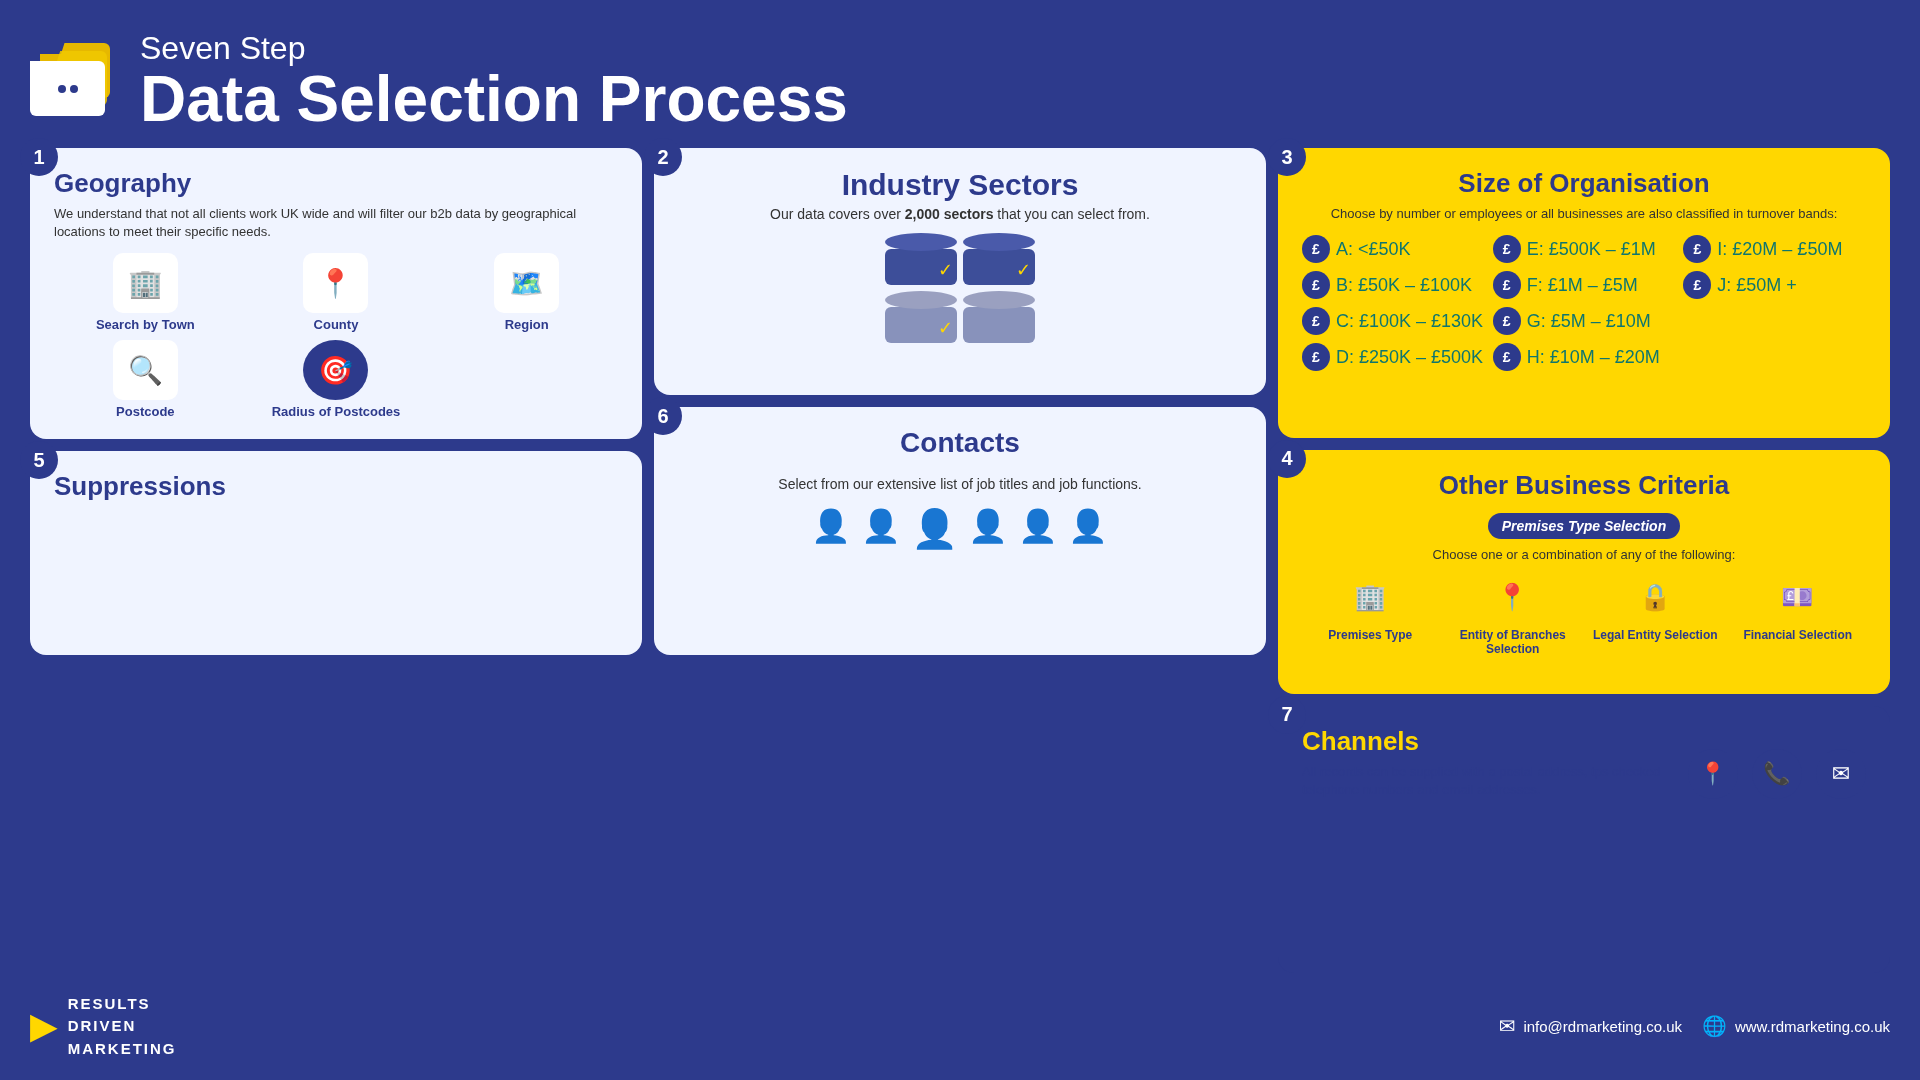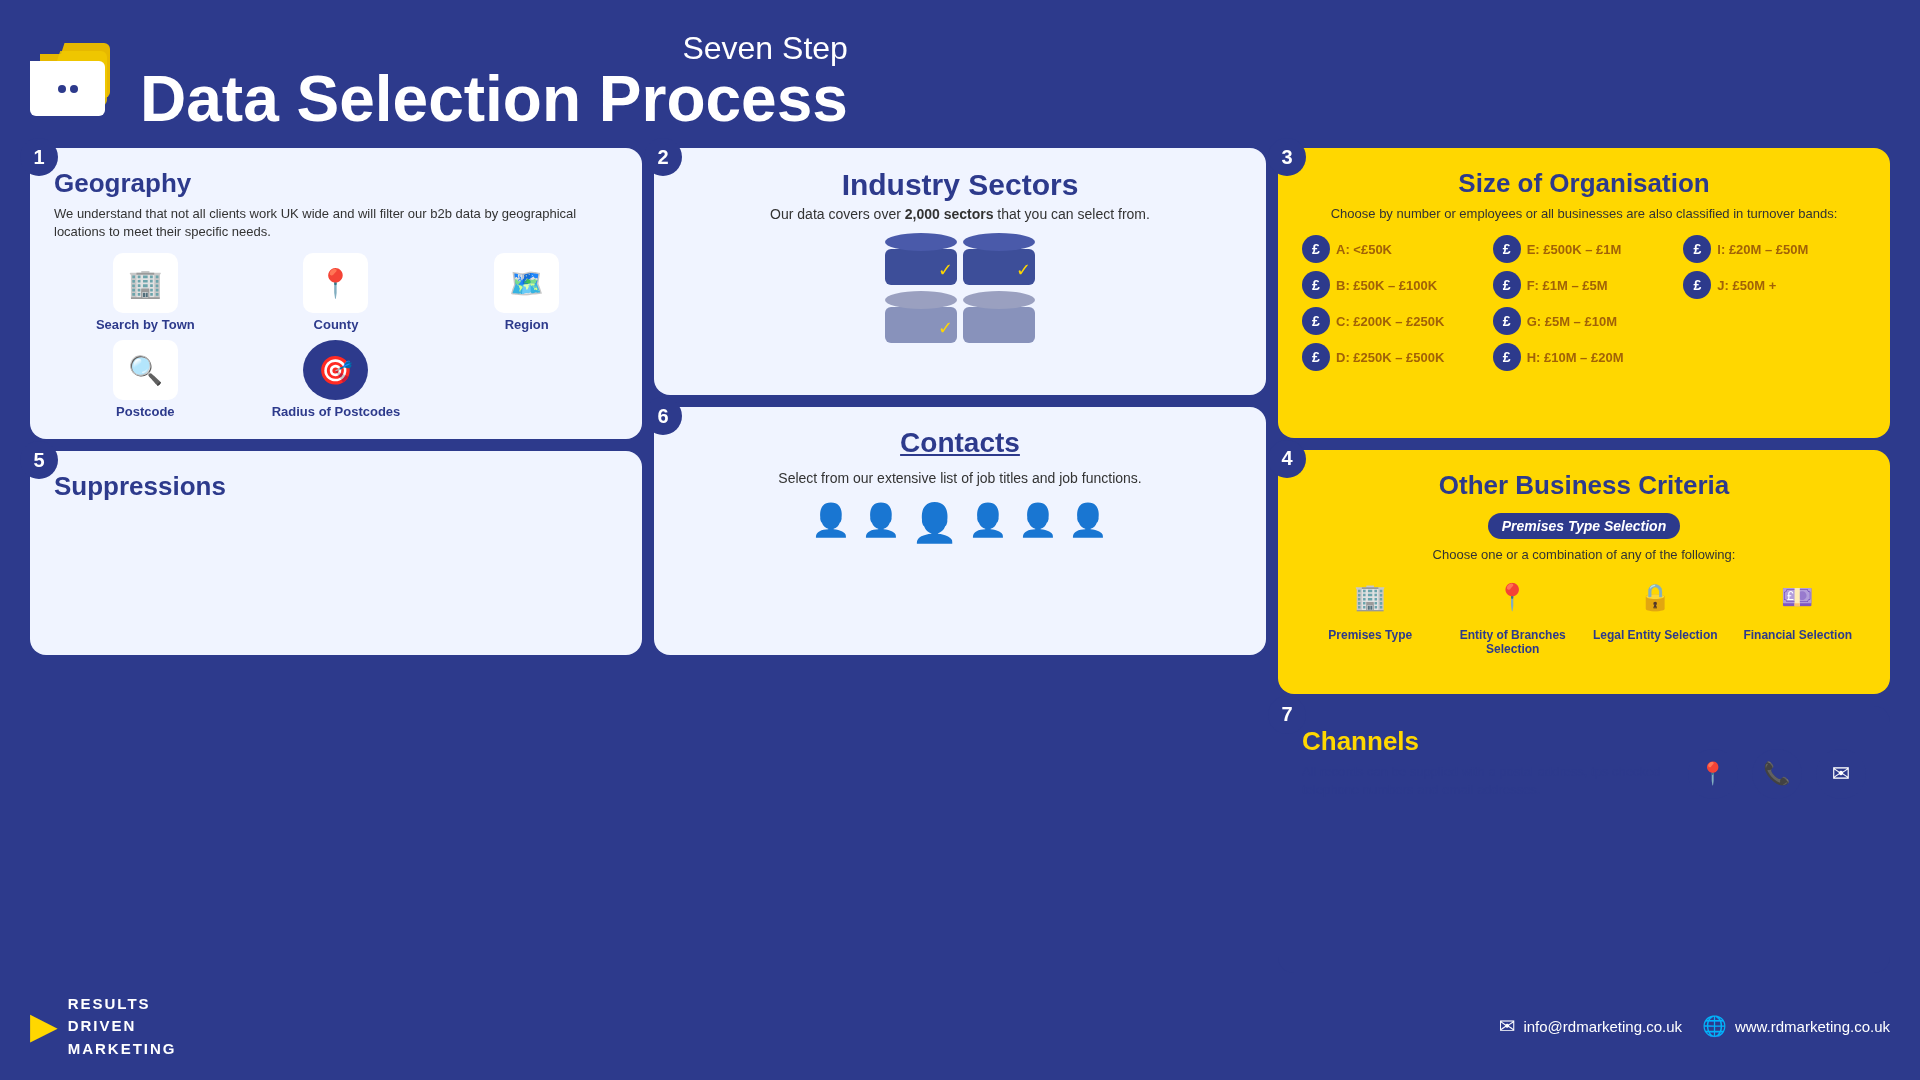--- a/index.html
+++ b/index.html
@@ -91,21 +91,20 @@
 
     .header-text {
       display: flex;
       flex-direction: column;
     }
 
     .header-subtitle {
       font-size: 32px;
       color: white;
       font-weight: 400;
-      text-align: right;
     }
 
     .header-title {
       font-size: 64px;
       color: white;
       font-weight: 900;
       line-height: 1;
     }
 
     
@@ -256,23 +255,23 @@
       display: flex;
       align-items: center;
       justify-content: center;
       color: white;
       font-size: 14px;
       font-weight: 900;
       flex-shrink: 0;
     }
 
     .size-label {
-      font-size: 13px;
-      color: #a16207;
-      font-weight: 700;
+      font-size: 18px;
+      color: #0f766e;
+      font-weight: 400;
     }
 
     .premises-badge {
       display: inline-block;
       background: #2d3a8c;
       color: white;
       padding: 5px 14px;
       border-radius: 20px;
       font-size: 14px;
       font-weight: 700;
@@ -327,22 +326,21 @@
       color: #f5a623;
       font-weight: 900;
     }
 
     
     .contacts-title {
       font-size: 28px;
       font-weight: 900;
       color: #2d3a8c;
       text-align: center;
-      margin-bottom: 10px;
-      text-decoration: underline;
+      margin-bottom: 16px;
     }
 
     .contacts-body {
       font-size: 14px;
       color: #333;
       text-align: center;
       line-height: 1.4;
     }
 
     .person-icons {
@@ -639,21 +637,21 @@
           <div class="size-item">
             <div class="pound-icon">£</div>
             <span class="size-label">F: £1M – £5M</span>
           </div>
           <div class="size-item">
             <div class="pound-icon">£</div>
             <span class="size-label">J: £50M +</span>
           </div>
           <div class="size-item">
             <div class="pound-icon">£</div>
-            <span class="size-label">C: £200K – £250K</span>
+            <span class="size-label">C: £100K – £130K</span>
           </div>
           <div class="size-item">
             <div class="pound-icon">£</div>
             <span class="size-label">G: £5M – £10M</span>
           </div>
           <div class="size-item"></div>
           <div class="size-item">
             <div class="pound-icon">£</div>
             <span class="size-label">D: £250K – £500K</span>
           </div>

